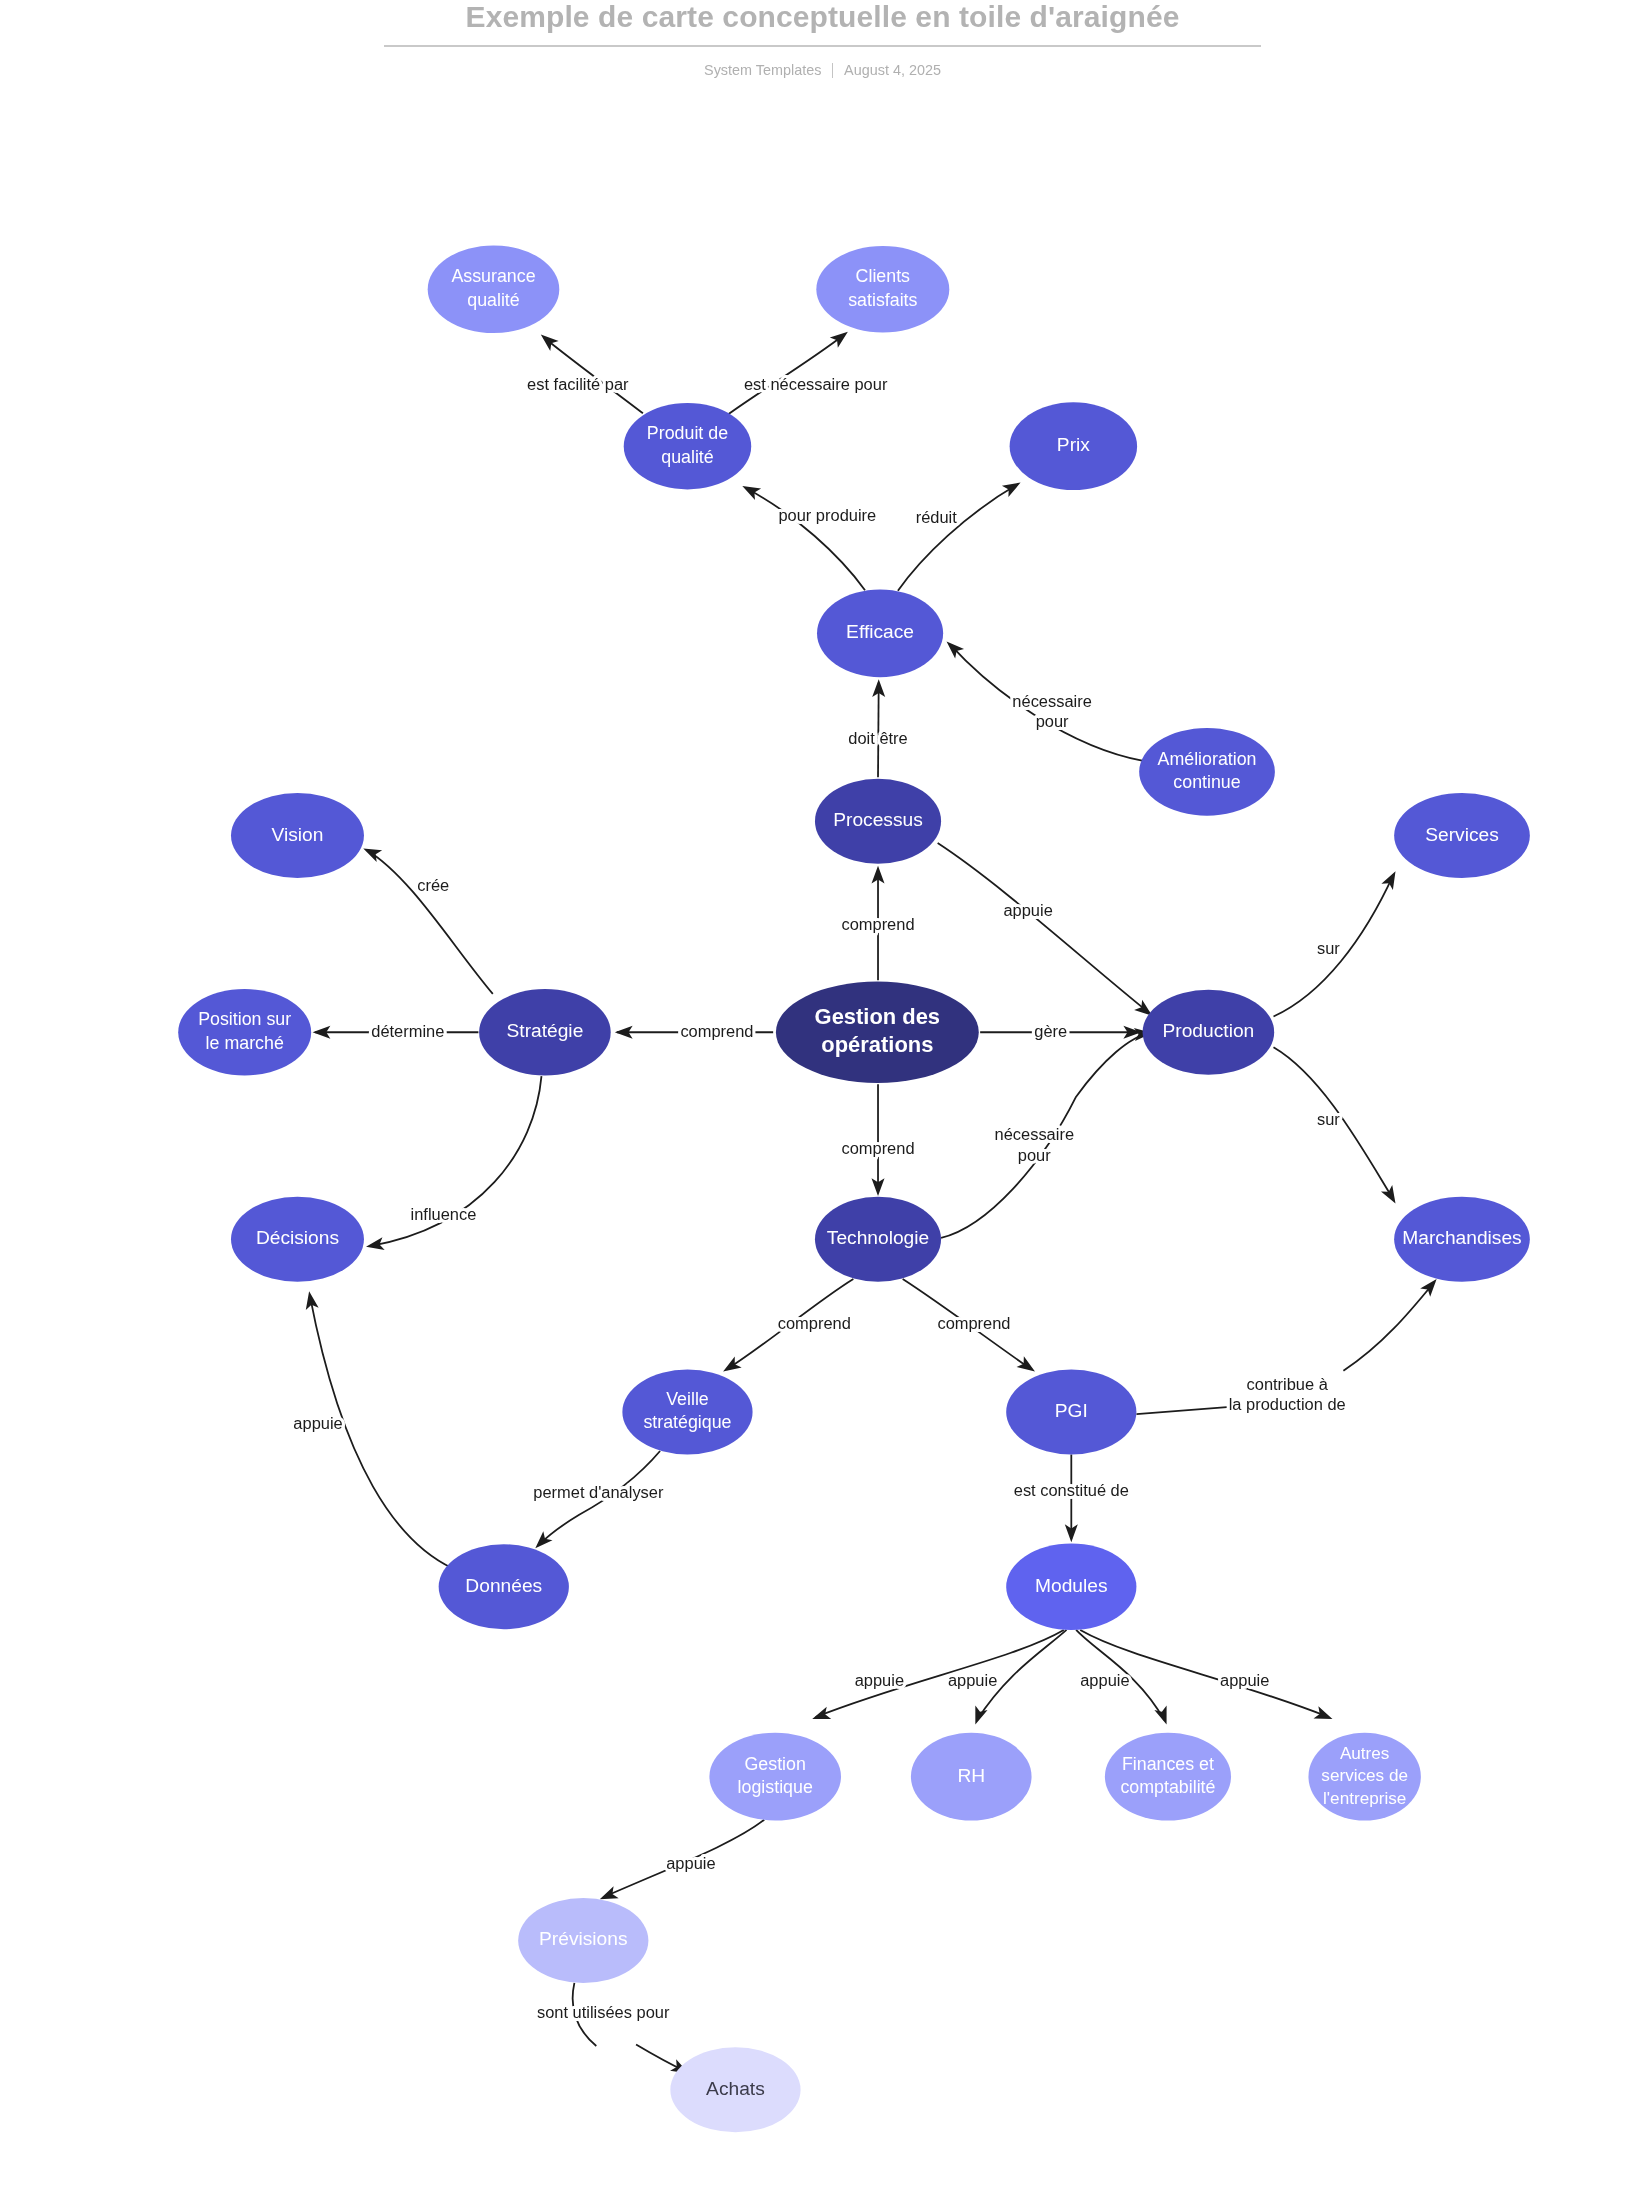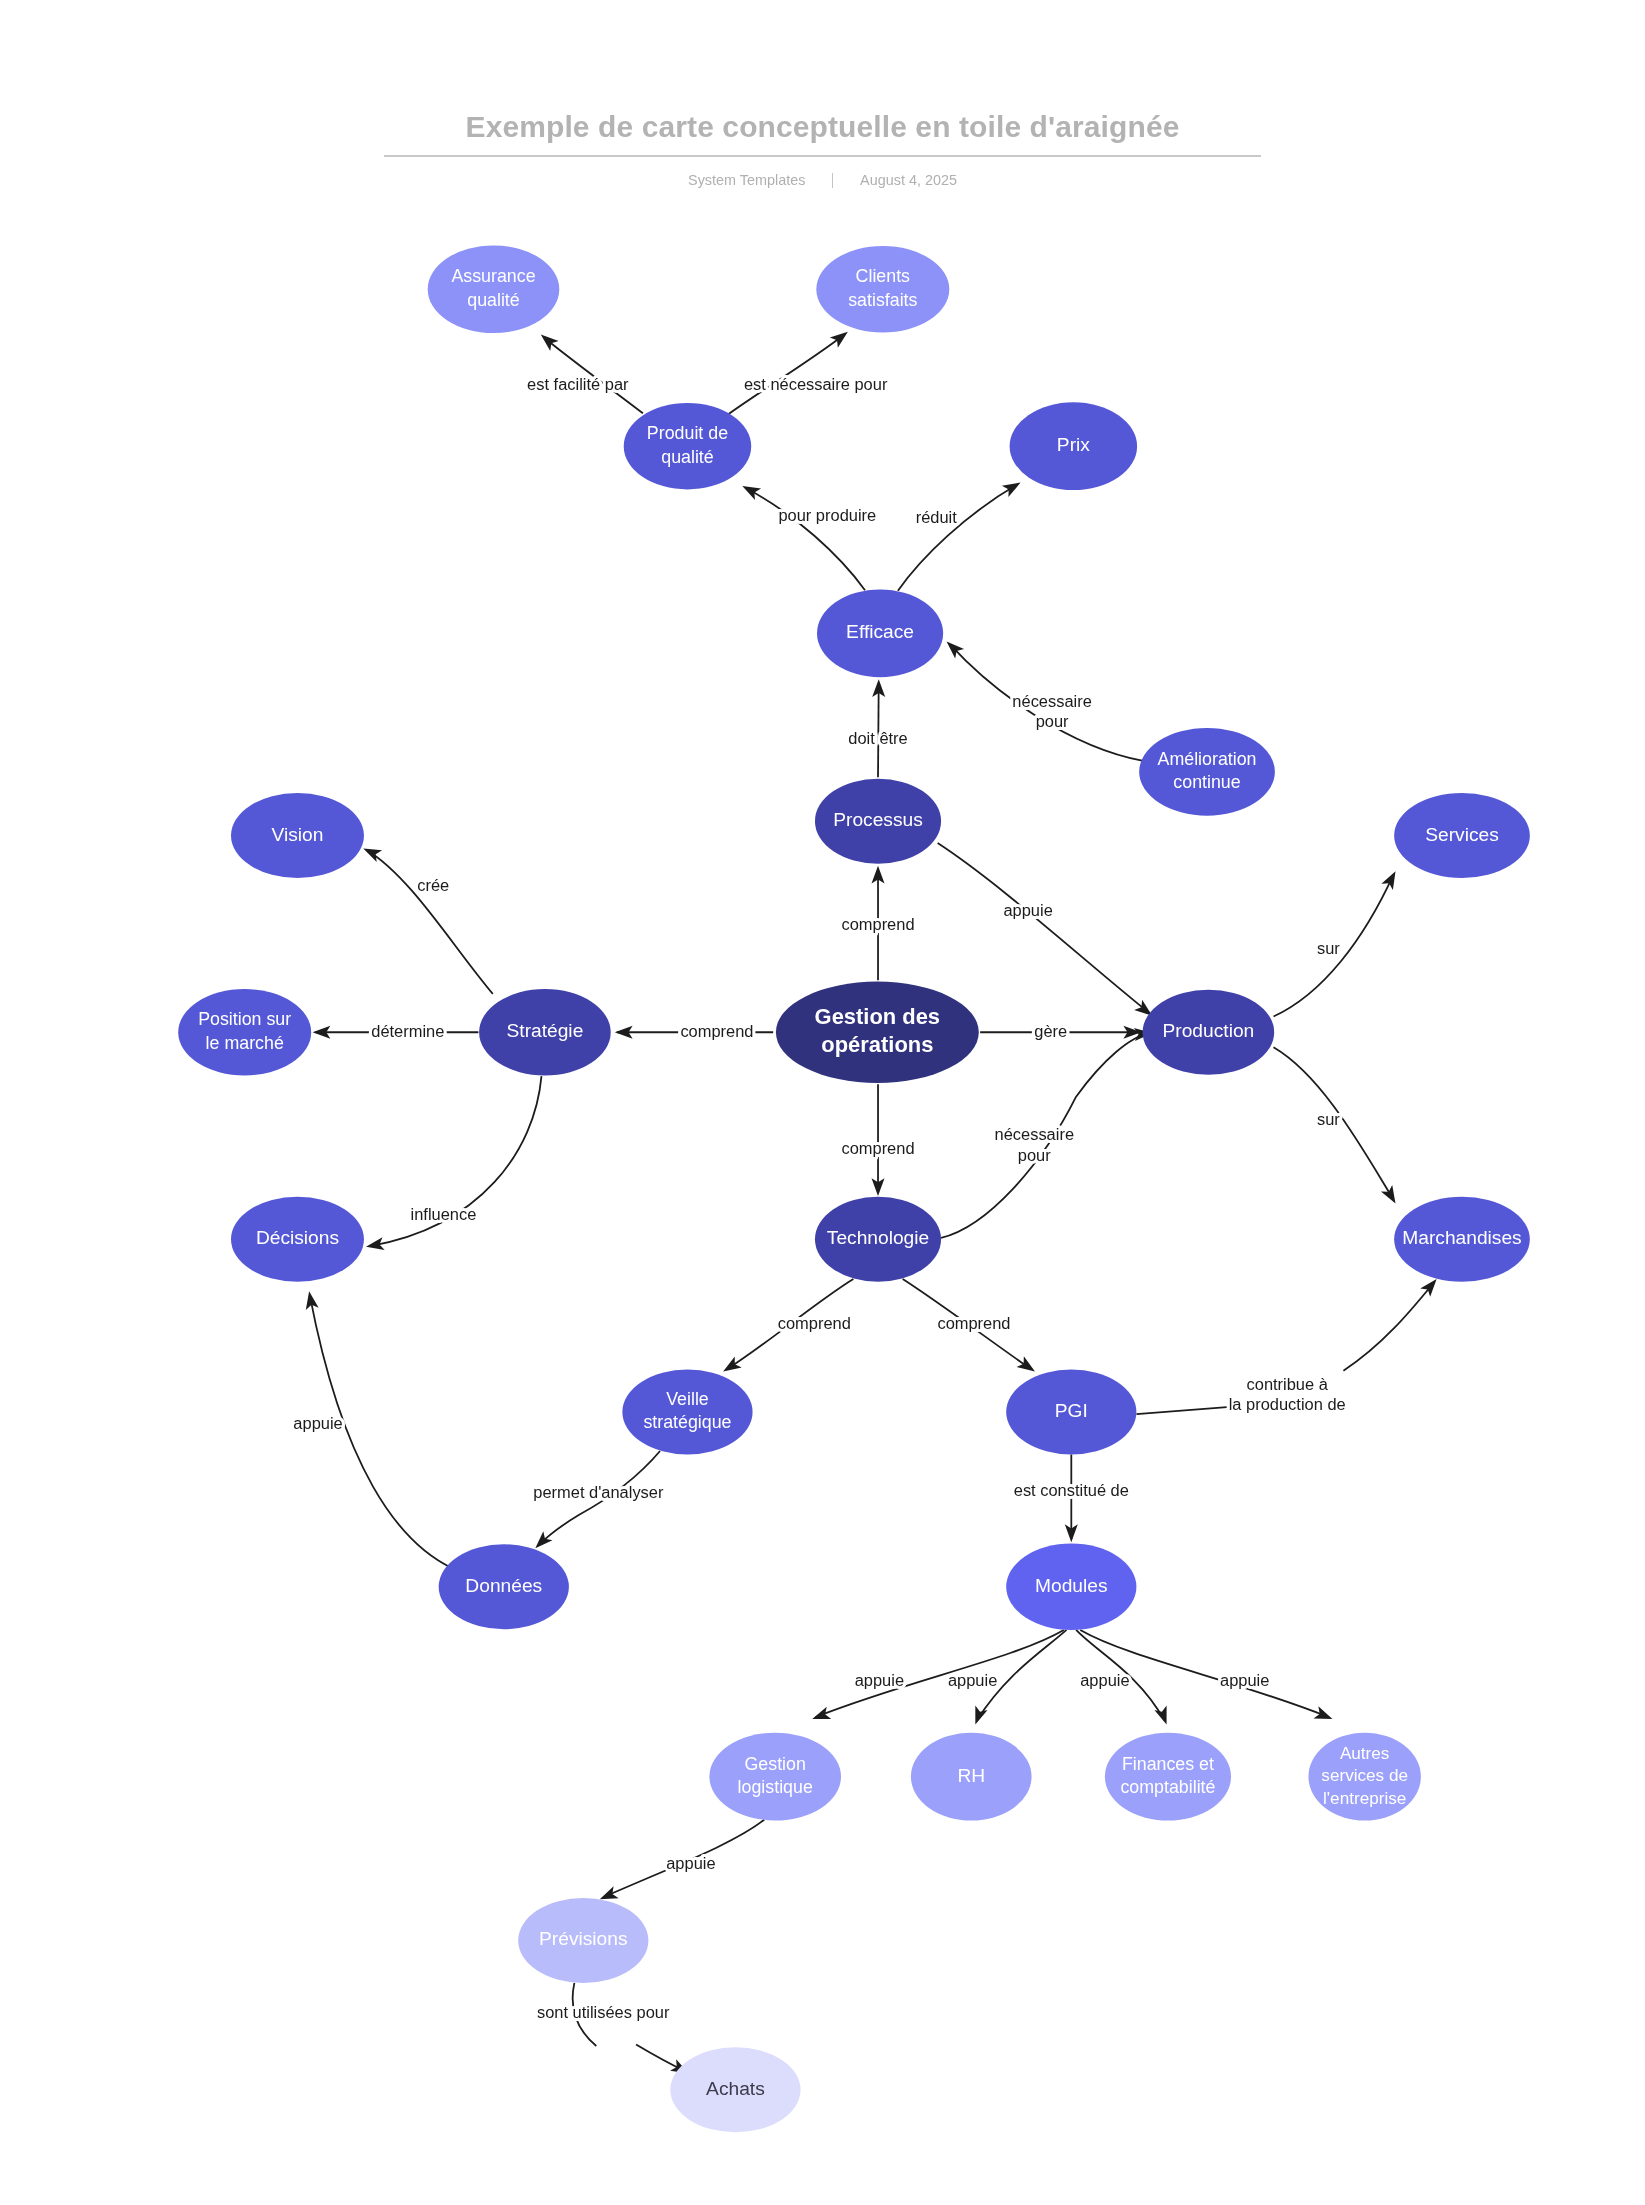--- a/index.html
+++ b/index.html
@@ -22,21 +22,20 @@
     background: #ffffff;
   }
 
   
   .header {
     position: absolute;
     top: 0;
     left: 0;
     width: 1645px;
     text-align: center;
-    padding-top: 110px;
     box-sizing: border-box;
   }
   .doc-title {
     font-size: 30px;
     font-weight: bold;
     color: #b3b3b3;
     letter-spacing: 0.1px;
     line-height: 1.1;
     margin: 0 auto 0 auto;
     width: 891px;
@@ -47,21 +46,21 @@
     background: #c9c9c9;
     margin: 12.3px auto 0 auto;
   }
   .doc-sub {
     margin-top: 15px;
     font-size: 14.4px;
     color: #b0b0b0;
     display: flex;
     justify-content: center;
     align-items: center;
-    gap: 27px;
+    gap: 11px;
   }
   .doc-sub .divider {
     display: inline-block;
     width: 0.7px;
     height: 15px;
     background: #c4c4c4;
   }
 
   
   #map {

